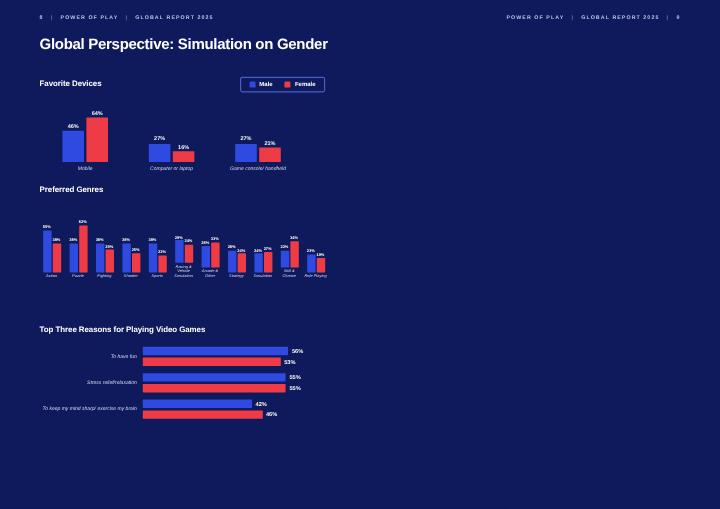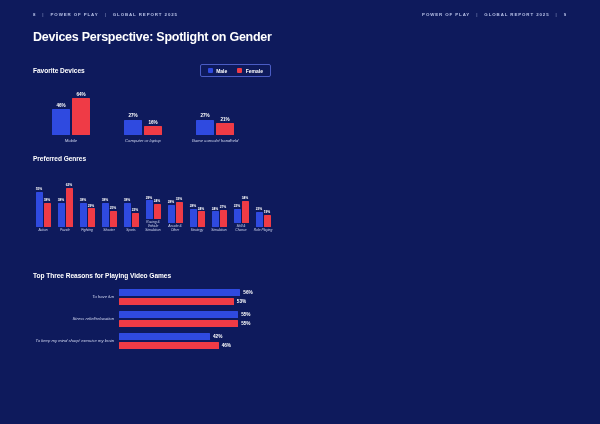--- a/index.html
+++ b/index.html
@@ -83,21 +83,21 @@
   <div class="page left">
 
     <div class="runhead l">
       <span>8</span>
       <span class="sep">|</span>
       <span>POWER OF PLAY</span>
       <span class="sep">|</span>
       <span>GLOBAL REPORT 2025</span>
     </div>
 
-    <div class="page-title">Devices Perspective: Spotlight on Gender</div>
+    <div class="page-title">Global Perspective: Simulation on Gender</div>
 
     <div style="position:absolute;left:33px;top:64px;width:238px;">
       <div style="display:flex;align-items:center;justify-content:space-between;">
         <div class="sec-title">Favorite Devices</div>
         <div class="legend">
           <div class="item">
             <span class="sw" style="background:#2f4ae0"></span>
             <span class="lb">Male</span>
           </div>
           <div class="item">

